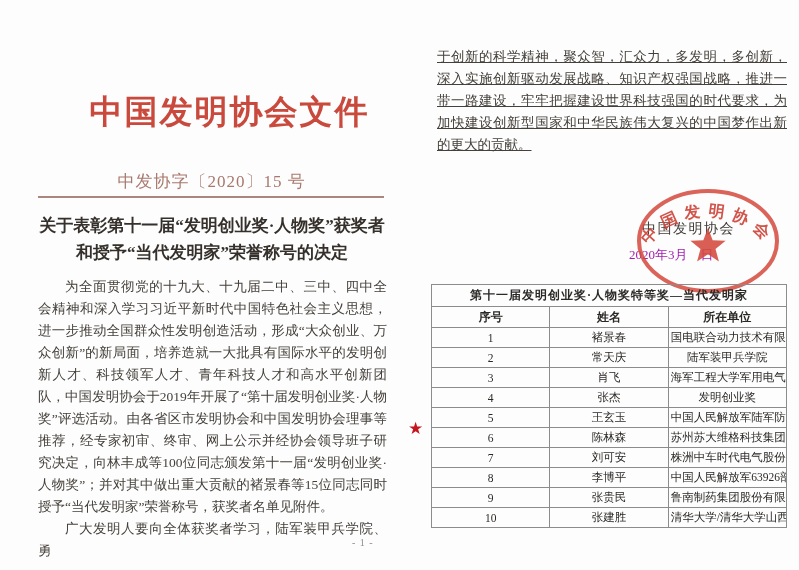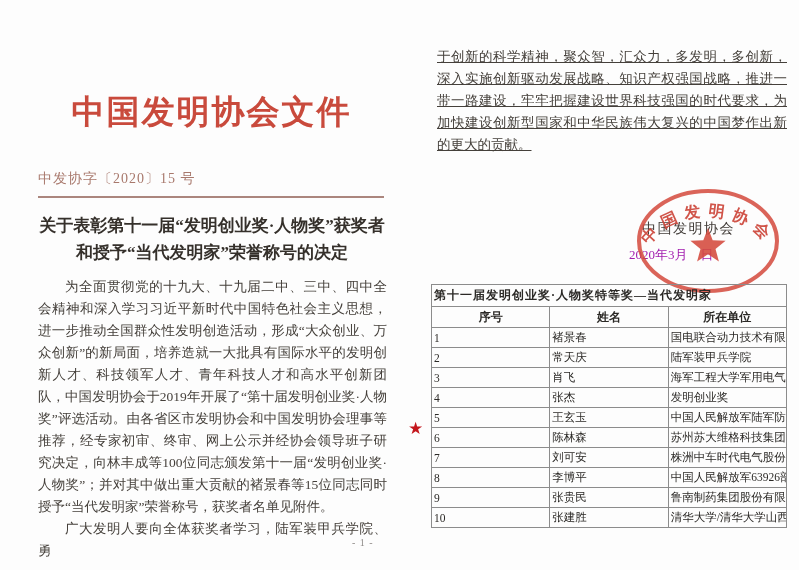--- a/index.html
+++ b/index.html
@@ -1,44 +1,44 @@
 <!DOCTYPE html>
 <html><head>
 <meta charset="utf-8">
 <style>
   html,body{margin:0;padding:0;background:#ffffff;}
   #canvas{position:relative;width:799px;height:570px;background:#fdfdfd;overflow:hidden;
           font-family:"Liberation Serif","DejaVu Serif",serif;}
   .abs{position:absolute;}
 
   
-  .org-title{left:38px;top:90px;width:347px;text-align:center;
+  .org-title{left:56px;top:90px;width:347px;text-align:center;
              font-size:33px;font-weight:bold;color:#c94a3c;letter-spacing:2px;}
-  .doc-number{left:38px;top:170px;width:347px;
-              font-size:14px;color:#a8786c;letter-spacing:1px;}
+  .doc-number{left:38px;top:170px;width:347px;text-align:center;
+              font-size:17px;color:#a8786c;letter-spacing:1px;}
   .red-rule{left:38px;top:196px;width:346px;height:2px;background:#ab867e;}
   .decision-title{left:38px;top:212px;width:348px;text-align:center;
                   font-size:17px;line-height:27px;font-weight:bold;color:#35302b;}
   .body-text{font-size:13.5px;line-height:22px;color:#45403b;text-align:justify;}
   .body-left{left:38px;top:276px;width:349px;}
   .body-text p{margin:0;}
   .indent{text-indent:2em;}
   .page-number{left:352px;top:537px;font-size:10px;color:#8f8b88;letter-spacing:1px;}
 
   
   .body-right{left:437px;top:46px;width:350px;text-decoration:underline;}
   .attachment{margin-top:16px;}
 
   .sig-org{left:642px;top:220px;font-size:14px;letter-spacing:1.5px;color:#413c38;}
   .sig-date{left:629px;top:246px;font-size:13px;color:#a21caf;}
   .seal-svg{left:633px;top:186px;}
 
   .award-table{left:431px;top:284px;width:356px;border-collapse:collapse;
                font-size:11.5px;color:#2b2926;table-layout:fixed;}
-  .award-table td,.award-table th{border:1px solid #8c8c8c;
+  .award-table td,.award-table th{border:1px solid #8c8c8c;text-align:center;
                padding:0 2px;height:19px;overflow:hidden;white-space:nowrap;}
   .award-table .t-title td{height:21px;font-size:12px;font-weight:bold;letter-spacing:1px;}
   .award-table th{font-size:12px;font-weight:bold;height:20px;}
   .col-no{width:46px;margin-top:20px;}
   .col-name{width:64px;}
   .star-marker{left:408px;top:420px;font-size:17px;color:#c4161c;line-height:17px;}
 </style>
 </head>
 <body>
 

